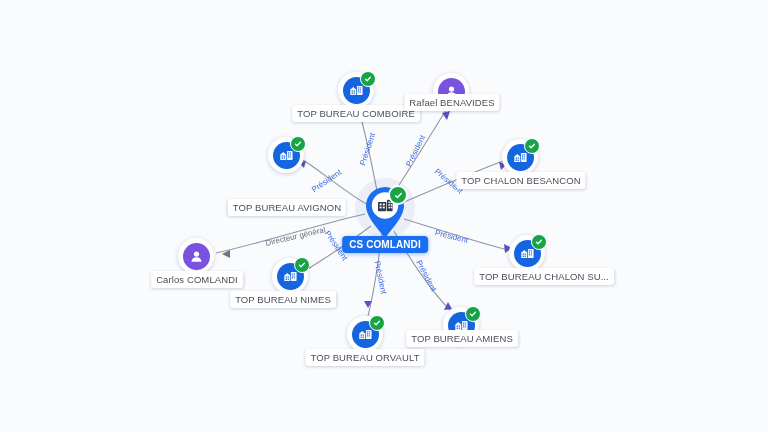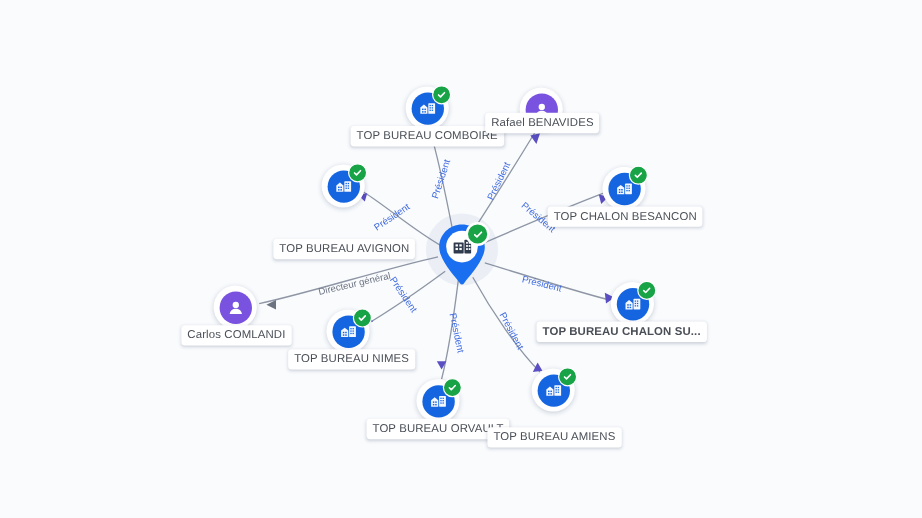--- a/index.html
+++ b/index.html
@@ -369,25 +369,26 @@
         </g>
       </svg>
       <div class="pin-badge">
         <svg viewBox="0 0 12 12" width="9" height="9" aria-hidden="true">
           <path d="M2.2 6.2 L4.6 8.6 L9.6 3.4" fill="none" stroke="#ffffff" stroke-width="1.9" stroke-linecap="round" stroke-linejoin="round"></path>
         </svg>
       </div>
     </div>
   </div>
 
+  <div class="lbl center" style="left:385px;top:236px;">CS COMLANDI</div>
 
   <div id="labels-layer">
       <div class="lbl" style="left: 356px; top: 105px;">TOP BUREAU COMBOIRE</div>
       <div class="lbl" style="left: 452px; top: 94px;">Rafael BENAVIDES</div>
       <div class="lbl" style="left: 287px; top: 171px; margin-top: 28px;">TOP BUREAU AVIGNON</div>
       <div class="lbl" style="left: 521px; top: 172px;">TOP CHALON BESANCON</div>
       <div class="lbl" style="left: 197px; top: 271px;">Carlos COMLANDI</div>
-      <div class="lbl" style="left: 518px; top: 268px; font-weight: bold;">TOP BUREAU CHALON SU...</div>
-      <div class="lbl" style="left: 293px; top: 291px; text-align: right;">TOP BUREAU NIMES</div>
+      <div class="lbl" style="left: 544px; top: 268px;">TOP BUREAU CHALON SU...</div>
+      <div class="lbl" style="left: 283px; top: 291px; text-align: right;">TOP BUREAU NIMES</div>
       <div class="lbl" style="left: 365px; top: 349px;">TOP BUREAU ORVAULT</div>
-      <div class="lbl" style="left: 462px; top: 356px;">TOP BUREAU AMIENS</div>
+      <div class="lbl" style="left: 462px; top: 330px;">TOP BUREAU AMIENS</div>
     </div>
 </div>
 
 </body></html>

